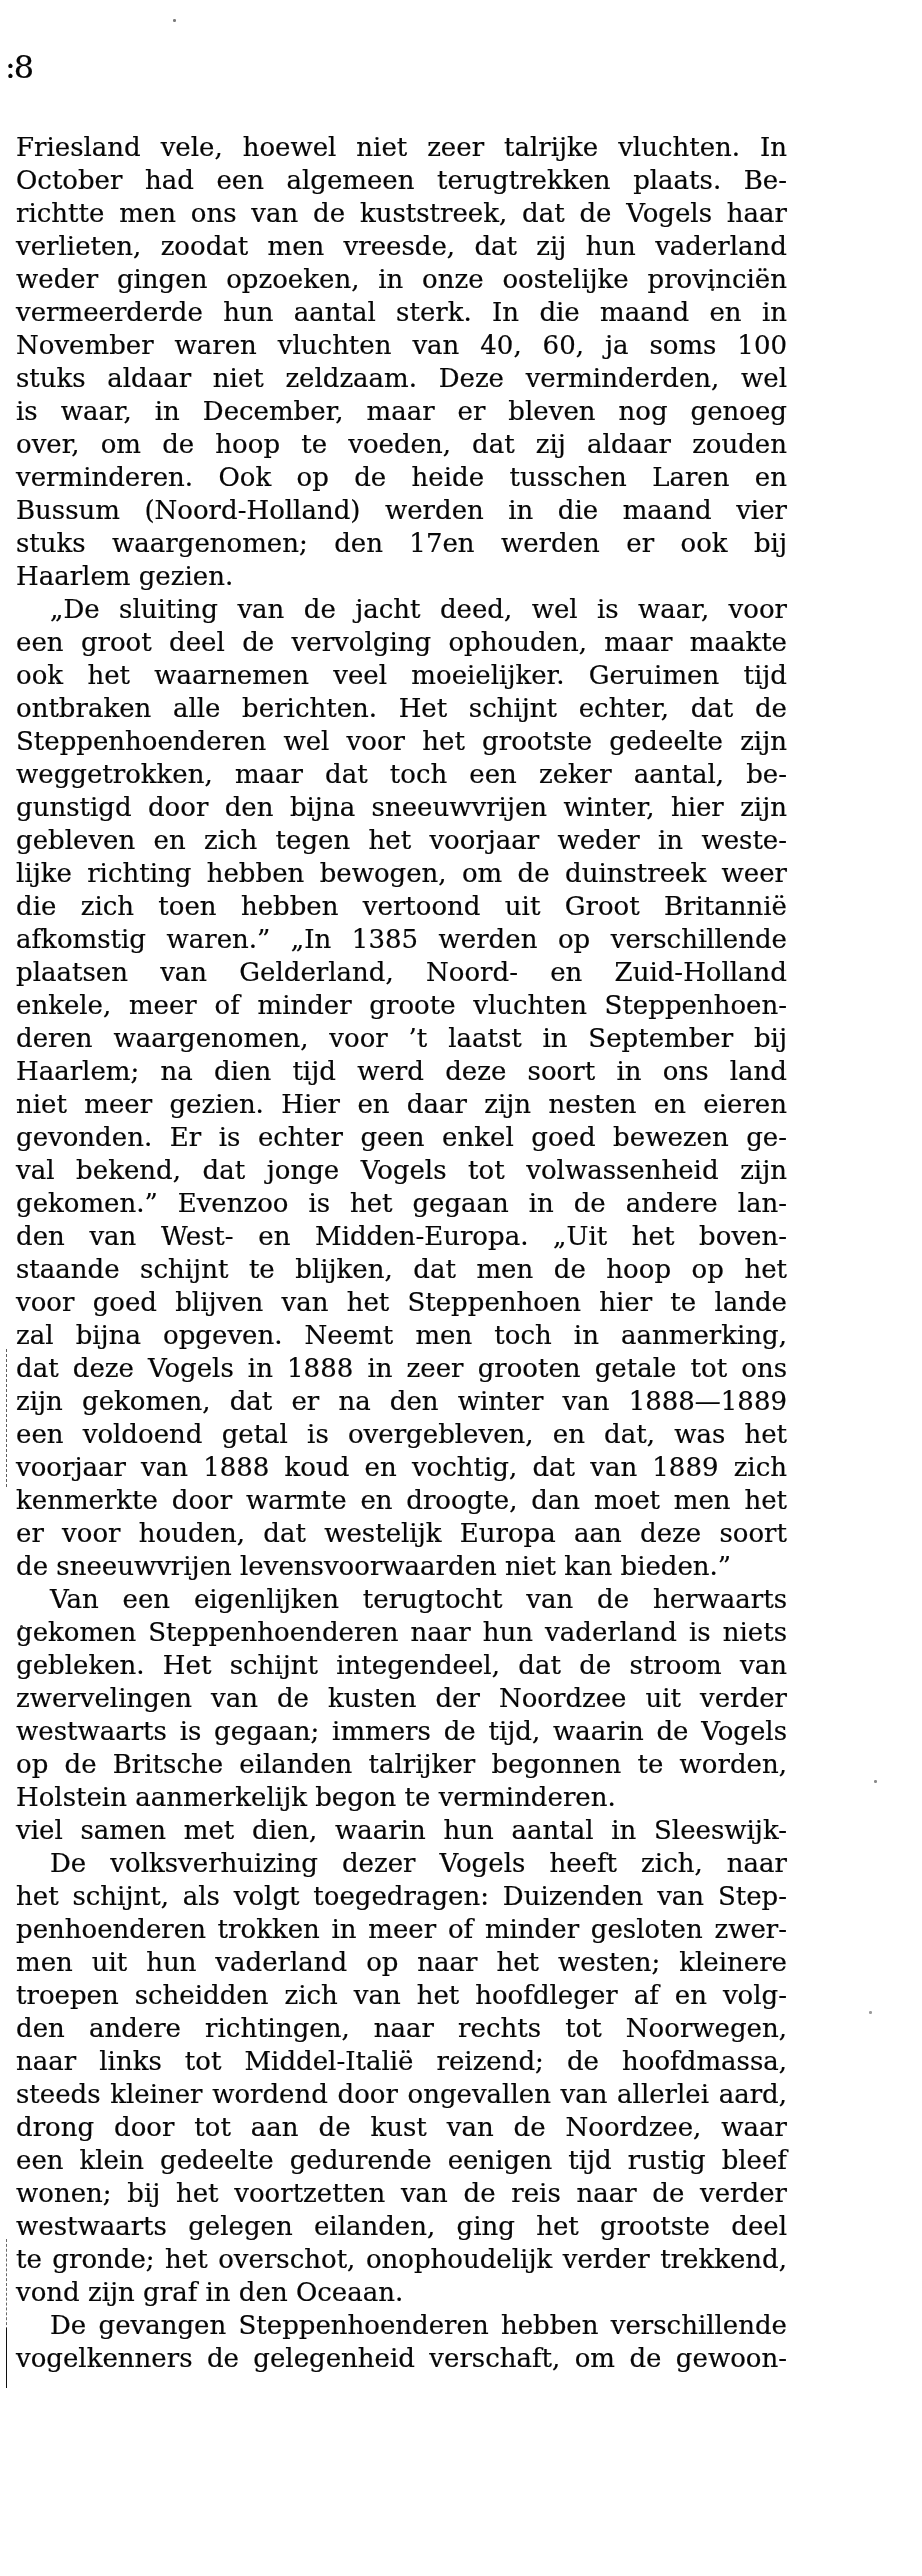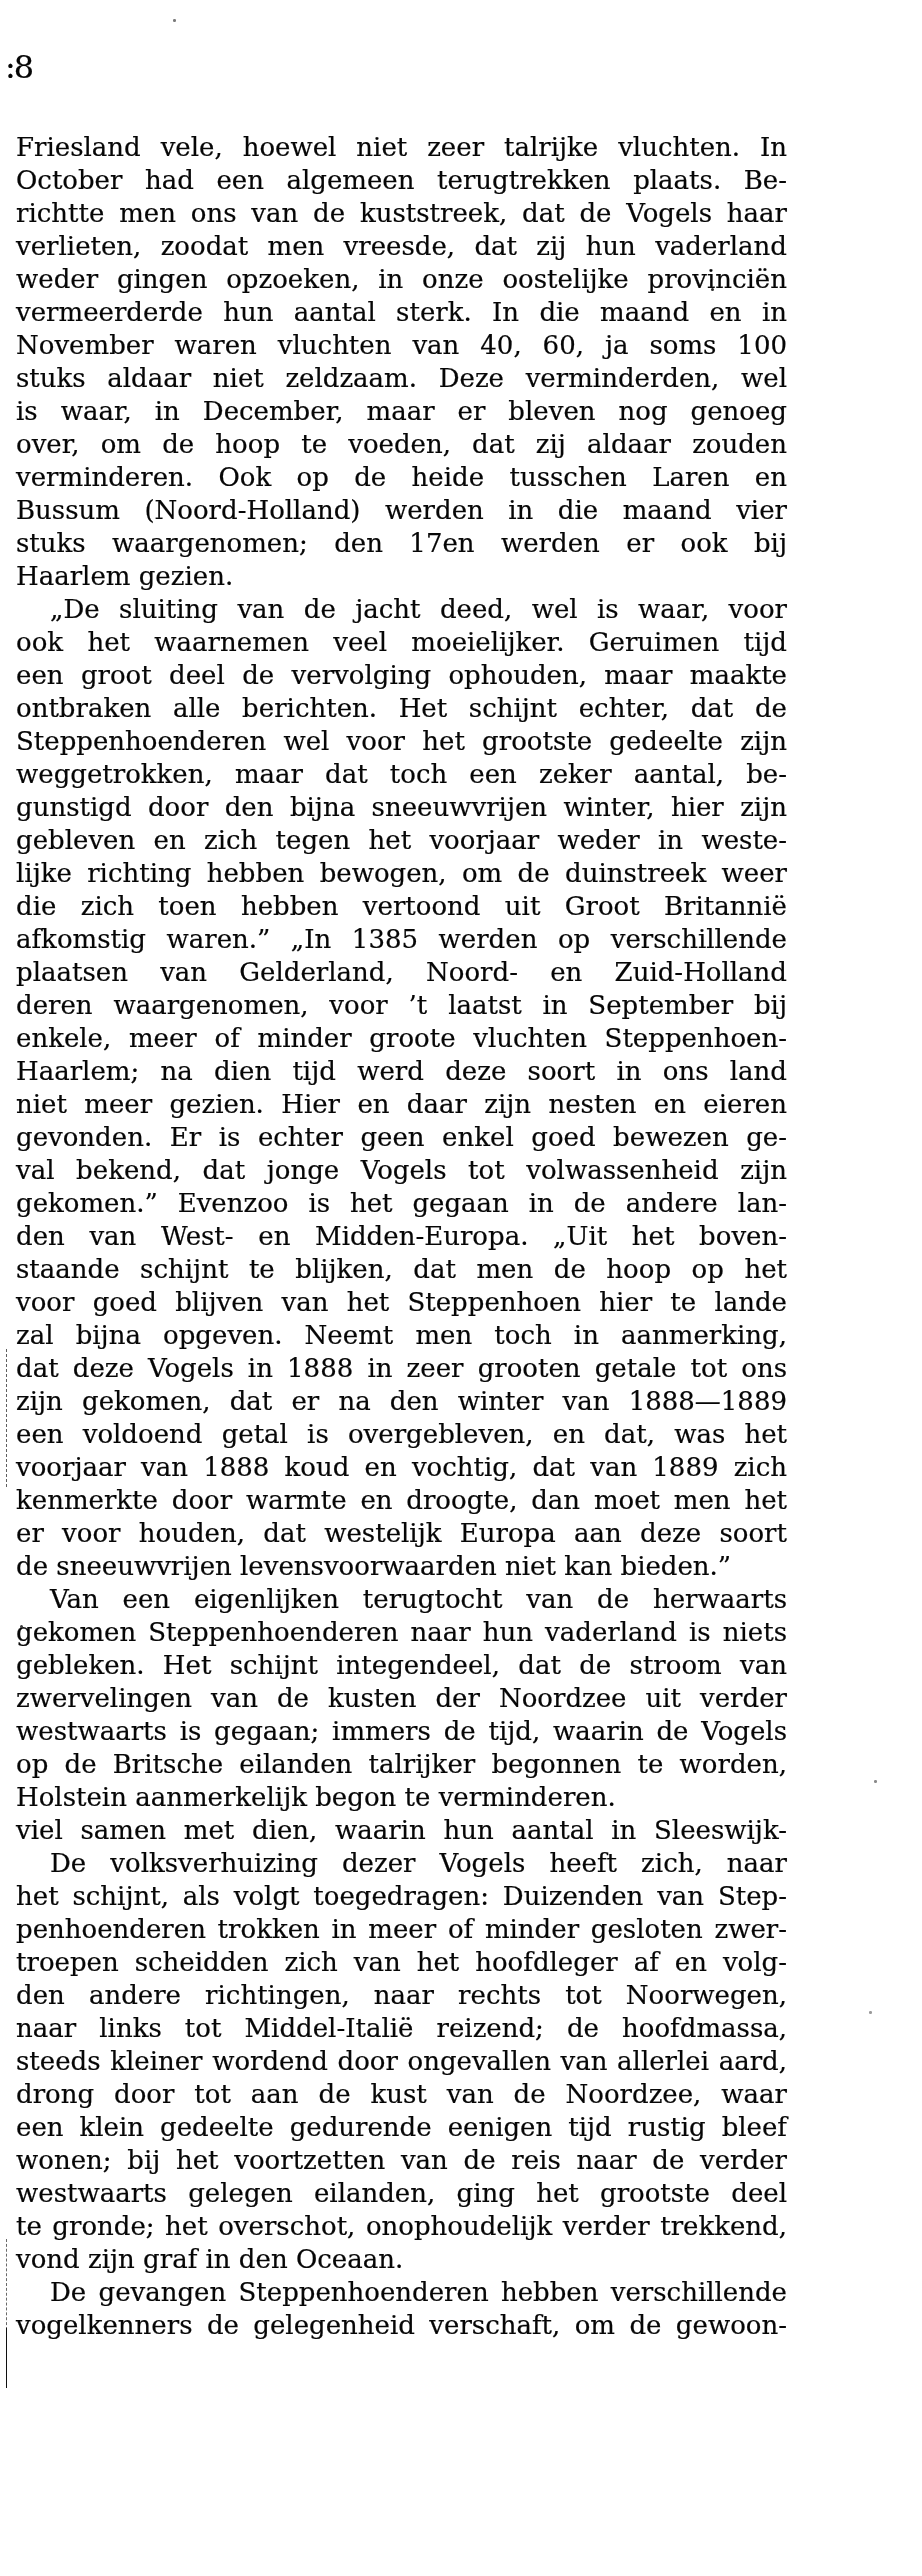--- a/index.html
+++ b/index.html
@@ -105,33 +105,33 @@
         <div class="line">stuks aldaar niet zeldzaam. Deze verminderden, wel</div>
         <div class="line">is waar, in December, maar er bleven nog genoeg</div>
         <div class="line">over, om de hoop te voeden, dat zij aldaar zouden</div>
         <div class="line">verminderen. Ook op de heide tusschen Laren en</div>
         <div class="line">Bussum (Noord-Holland) werden in die maand vier</div>
         <div class="line">stuks waargenomen; den 17en werden er ook bij</div>
         <div class="line last-left">Haarlem gezien.</div>
       </div>
       <div class="paragraph">
         <div class="line indent">„De sluiting van de jacht deed, wel is waar, voor</div>
+        <div class="line">een groot deel de vervolging ophouden, maar maakte</div>
         <div class="line">ook het waarnemen veel moeielijker. Geruimen tijd</div>
-        <div class="line">een groot deel de vervolging ophouden, maar maakte</div>
         <div class="line">ontbraken alle berichten. Het schijnt echter, dat de</div>
         <div class="line">Steppenhoenderen wel voor het grootste gedeelte zijn</div>
         <div class="line">weggetrokken, maar dat toch een zeker aantal, be-</div>
         <div class="line">gunstigd door den bijna sneeuwvrijen winter, hier zijn</div>
         <div class="line">gebleven en zich tegen het voorjaar weder in weste-</div>
         <div class="line">lijke richting hebben bewogen, om de duinstreek weer</div>
         <div class="line">die zich toen hebben vertoond uit Groot Britannië</div>
         <div class="line">afkomstig waren.” „In 1385 werden op verschillende</div>
         <div class="line">plaatsen van Gelderland, Noord- en Zuid-Holland</div>
+        <div class="line">enkele, meer of minder groote vluchten Steppenhoen-</div>
         <div class="line">deren waargenomen, voor ’t laatst in September bij</div>
-        <div class="line">enkele, meer of minder groote vluchten Steppenhoen-</div>
         <div class="line">Haarlem; na dien tijd werd deze soort in ons land</div>
         <div class="line">niet meer gezien. Hier en daar zijn nesten en eieren</div>
         <div class="line">gevonden. Er is echter geen enkel goed bewezen ge-</div>
         <div class="line">val bekend, dat jonge Vogels tot volwassenheid zijn</div>
         <div class="line">gekomen.” Evenzoo is het gegaan in de andere lan-</div>
         <div class="line">den van West- en Midden-Europa. „Uit het boven-</div>
         <div class="line">staande schijnt te blijken, dat men de hoop op het</div>
         <div class="line">voor goed blijven van het Steppenhoen hier te lande</div>
         <div class="line">zal bijna opgeven. Neemt men toch in aanmerking,</div>
         <div class="line">dat deze Vogels in 1888 in zeer grooten getale tot ons</div>
@@ -149,20 +149,21 @@
         <div class="line">zwervelingen van de kusten der Noordzee uit verder</div>
         <div class="line">westwaarts is gegaan; immers de tijd, waarin de Vogels</div>
         <div class="line">op de Britsche eilanden talrijker begonnen te worden,</div>
         <div class="line last-left">Holstein aanmerkelijk begon te verminderen.</div>
         <div class="line">viel samen met dien, waarin hun aantal in Sleeswijk-</div>
       </div>
       <div class="paragraph">
         <div class="line indent">De volksverhuizing dezer Vogels heeft zich, naar</div>
         <div class="line">het schijnt, als volgt toegedragen: Duizenden van Step-</div>
         <div class="line">penhoenderen trokken in meer of minder gesloten zwer-</div>
+        <div class="line">men uit hun vaderland op naar het westen; kleinere</div>
         <div class="line">troepen scheidden zich van het hoofdleger af en volg-</div>
         <div class="line">den andere richtingen, naar rechts tot Noorwegen,</div>
         <div class="line">naar links tot Middel-Italië reizend; de hoofdmassa,</div>
         <div class="line">steeds kleiner wordend door ongevallen van allerlei aard,</div>
         <div class="line">drong door tot aan de kust van de Noordzee, waar</div>
         <div class="line">een klein gedeelte gedurende eenigen tijd rustig bleef</div>
         <div class="line">wonen; bij het voortzetten van de reis naar de verder</div>
         <div class="line">westwaarts gelegen eilanden, ging het grootste deel</div>
         <div class="line">te gronde; het overschot, onophoudelijk verder trekkend,</div>
         <div class="line last-left">vond zijn graf in den Oceaan.</div>

